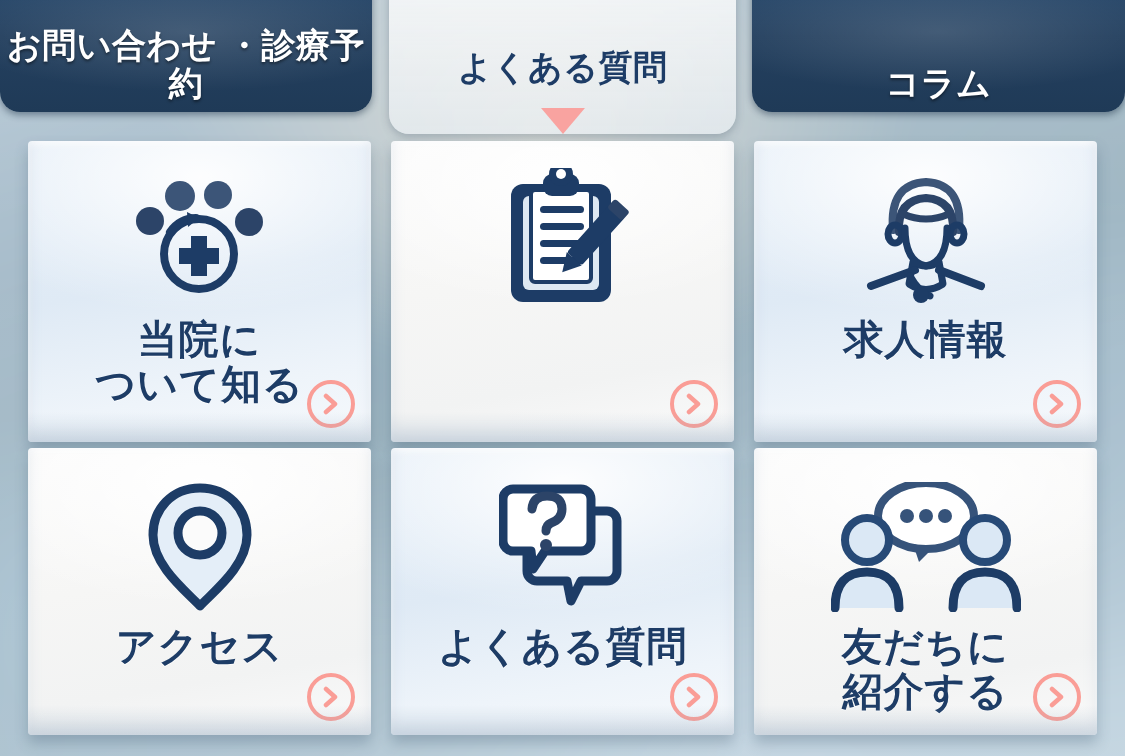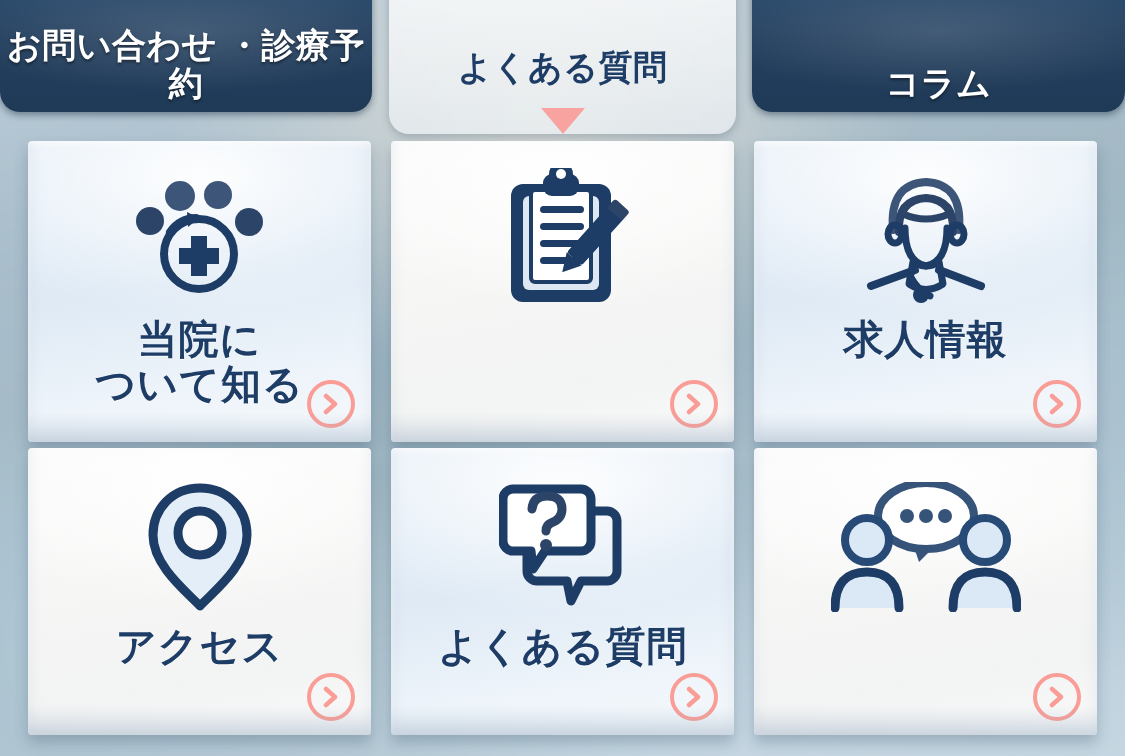--- a/index.html
+++ b/index.html
@@ -295,20 +295,22 @@
         <path d="M82 62 l6 18 14 -14z" fill="#36537a"></path>
         <circle cx="76" cy="34" r="7" fill="#36537a"></circle>
         <circle cx="95" cy="34" r="7" fill="#36537a"></circle>
         <circle cx="114" cy="34" r="7" fill="#36537a"></circle>
         <circle cx="36" cy="58" r="22" fill="#dbe8f5" stroke="#274a77" stroke-width="8"></circle>
         <path d="M4 126 q0 -36 32 -36 q32 0 32 36" fill="#dbe8f5" stroke="#1d3c66" stroke-width="9" stroke-linecap="round"></path>
         <circle cx="154" cy="58" r="22" fill="#dbe8f5" stroke="#274a77" stroke-width="8"></circle>
         <path d="M122 126 q0 -36 32 -36 q32 0 32 36" fill="#dbe8f5" stroke="#1d3c66" stroke-width="9" stroke-linecap="round"></path>
       </svg>
     </div>
+    <div class="card-label">友だちに
+紹介する</div>
     <div class="arrow-btn">
       <svg width="20" height="22" viewBox="0 0 20 22">
         <path d="M5 3 L14 11 L5 19" stroke="#fa9d96" stroke-width="4.5" fill="none" stroke-linecap="round" stroke-linejoin="round"></path>
       </svg>
     </div>
   </div>
 
 </main>
 
 </body></html>

